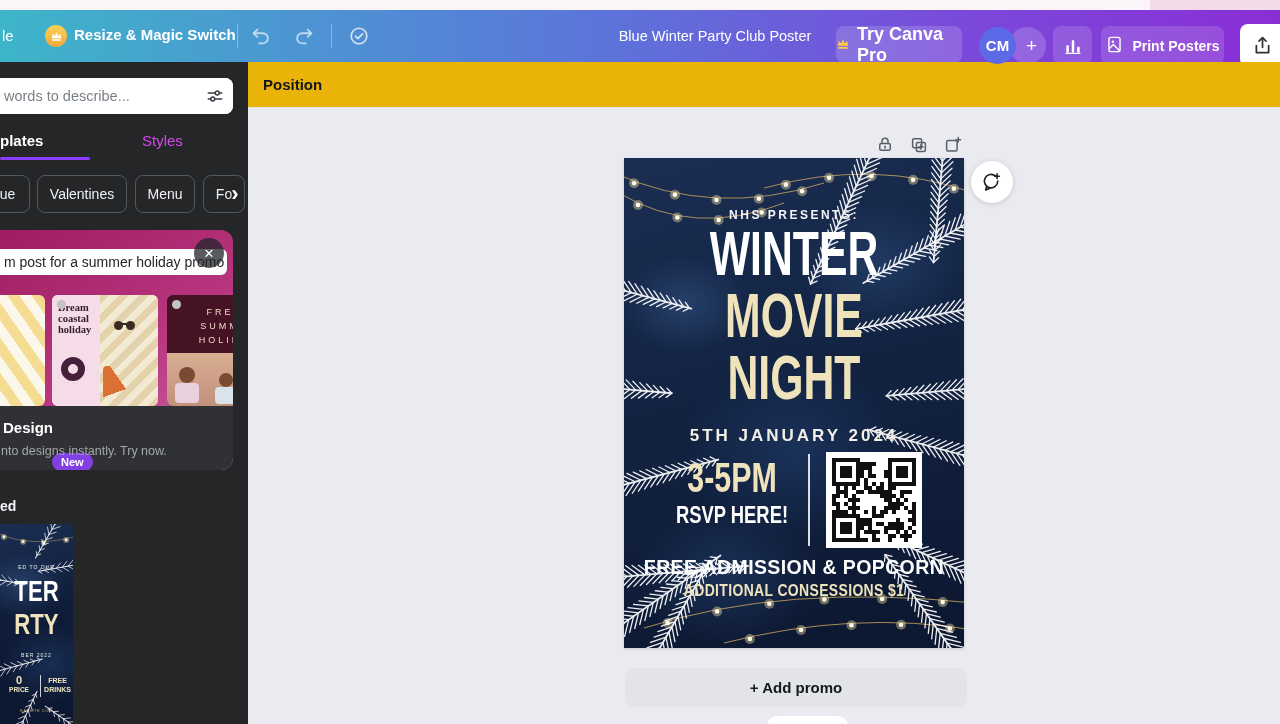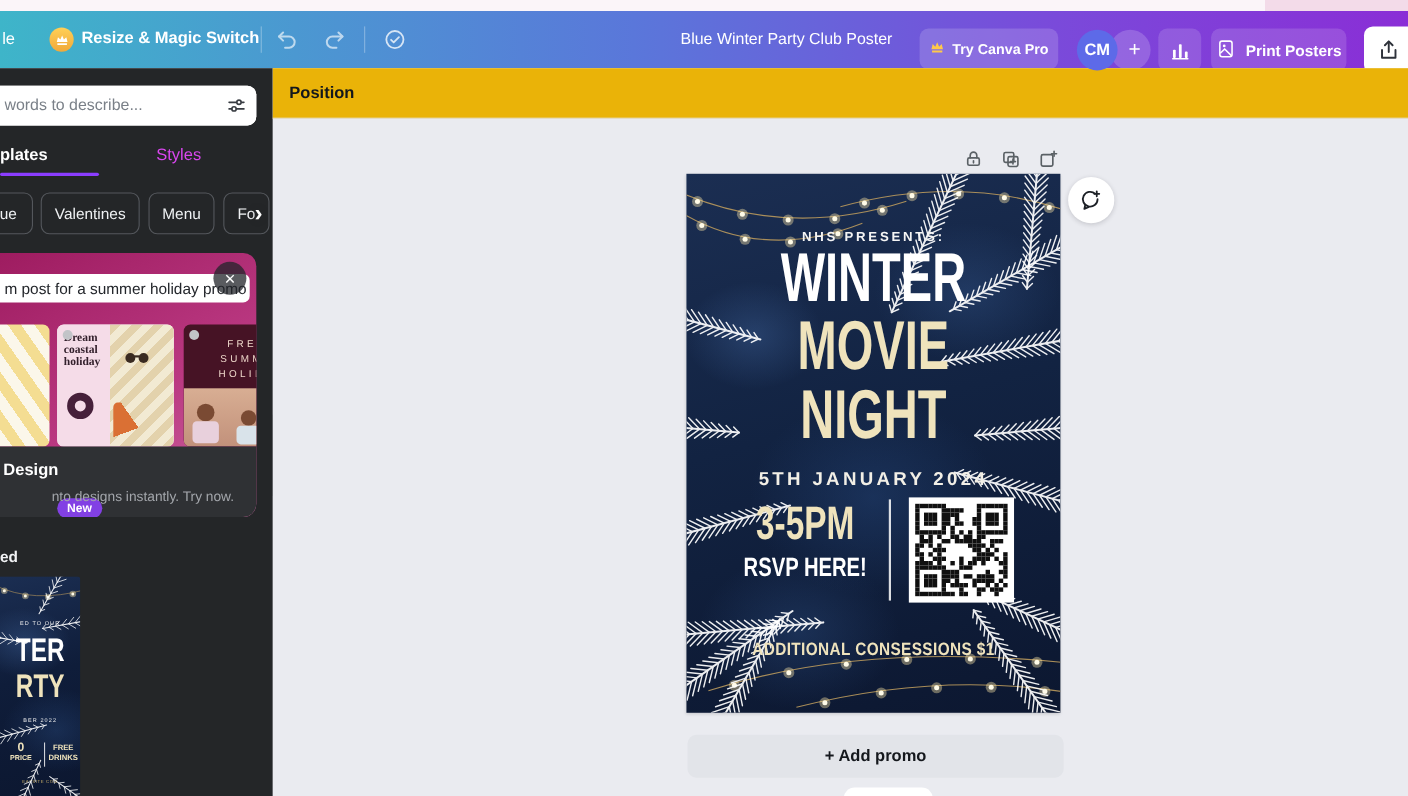--- a/index.html
+++ b/index.html
@@ -17,21 +17,21 @@
   .tb-text { color:#fff; font-size:15px; }
   .tb-file { left:2px; top:17px; font-weight:500; }
   .crown-badge { left:45px; top:15px; width:22px; height:22px; border-radius:50%;
     background:linear-gradient(#FFD056,#F0A93A); display:flex; align-items:center; justify-content:center; }
   .tb-resize { left:74px; top:16px; font-weight:700; }
   .tb-divider { width:1px; height:24px; top:14px; background:rgba(255,255,255,.32); }
   .tb-icon { width:22px; height:22px; top:15px; opacity:.85; }
   .tb-title { left:600px; top:18px; width:230px; text-align:center; color:#fff; font-size:14.5px; font-weight:500; }
   .btn-trypro { left:836px; top:16px; width:126px; height:37px; border-radius:8px;
     background:rgba(255,255,255,.16); display:flex; align-items:center; justify-content:center; gap:7px;
-    color:#fff; font-size:13px; font-weight:700; cursor:pointer; }
+    color:#fff; font-size:18px; font-weight:700; cursor:pointer; }
   .avatar { left:979px; top:17px; width:37px; height:37px; border-radius:50%; background:#5D6AE8; z-index:2;
     color:#fff; font-size:15px; font-weight:700; display:flex; align-items:center; justify-content:center; }
   .plus-circle { left:1009px; top:17px; width:37px; height:37px; border-radius:50%; background:rgba(255,255,255,.18);
     color:#fff; font-size:19px; display:flex; align-items:center; justify-content:center; padding-left:8px; }
   .btn-analytics { left:1053px; top:16px; width:39px; height:39px; border-radius:8px; background:rgba(255,255,255,.14);
     display:flex; align-items:center; justify-content:center; }
   .btn-print { left:1101px; top:16px; width:123px; height:39px; border-radius:8px; background:rgba(255,255,255,.14);
     display:flex; align-items:center; justify-content:center; gap:8px; color:#fff; font-size:14px; font-weight:700; }
   .btn-share { left:1240px; top:14px; width:52px; height:43px; border-radius:8px; background:#fff;
     display:flex; align-items:center; }
@@ -79,21 +79,21 @@
   .pc3-lines { left:0; top:10px; width:106px; text-align:center; color:#EFD8CB;
     font-size:9px; letter-spacing:3px; line-height:14px; font-weight:500; }
   .pc3-photo { left:0; top:58px; width:106px; height:53px;
     background:linear-gradient(#D8AE93,#C2917B); }
   .pc3-kid { background:#7A4A33; border-radius:50%; }
   .pcard-dot { width:9px; height:9px; border-radius:50%; background:#C2C4C8; left:5px; top:5px; }
   .promo-bottom { left:0; top:176px; width:233px; height:64px; background:#2F3134; border-radius:0 0 12px 0; }
   .promo-design { left:3px; top:13px; color:#fff; font-size:15px; font-weight:700; }
   .badge-new { left:52px; top:14px; height:18px; padding:0 9px; border-radius:9px; background:#8240E4;
     color:#fff; font-size:11px; font-weight:700; line-height:18px;margin-top:33px; }
-  .promo-tagline { left:1px; top:38px; color:#A3A6AB; font-size:12.5px; white-space:nowrap;margin-left:46px; }
+  .promo-tagline { left:1px; top:38px; color:#A3A6AB; font-size:12.5px; white-space:nowrap; }
 
   
   .handle { left:248px; top:377px; width:14px; height:74px; background:#242628;
     border-radius:0 9px 9px 0; display:flex; align-items:center; justify-content:center;
     color:#A9ACB0; font-size:12px; }
 
   .recent-heading { left:0; top:436px; color:#F2F3F5; font-size:14px; font-weight:600; }
   .recent-thumb { left:0; top:462px; width:73px; height:200px; overflow:hidden; border-radius:0 3px 3px 0;
     background:
       radial-gradient(60px 45px at 30% 30%, rgba(70,110,170,.35), transparent 70%),
@@ -1315,18 +1315,19 @@
         <rect x="22" y="86" width="4" height="4" fill="#101010"></rect>
         <rect x="26" y="86" width="4" height="4" fill="#101010"></rect>
         <rect x="30" y="86" width="4" height="4" fill="#101010"></rect>
         <rect x="34" y="86" width="4" height="4" fill="#101010"></rect>
         <rect x="38" y="86" width="4" height="4" fill="#101010"></rect>
         <rect x="46" y="86" width="4" height="4" fill="#101010"></rect>
         <rect x="50" y="86" width="4" height="4" fill="#101010"></rect>
         <rect x="62" y="86" width="4" height="4" fill="#101010"></rect>
         <rect x="78" y="86" width="4" height="4" fill="#101010"></rect>
       </svg>
+    <div class="abs poster-text p-admission">FREE ADMISSION &amp; POPCORN</div>
     <div class="abs poster-text p-concess">ADDITIONAL CONSESSIONS $1</div>
   </div>
 
   <div class="abs add-page">+ Add promo</div>
   <div class="abs bottom-pill"></div>
 </div>
 
 </body></html>

